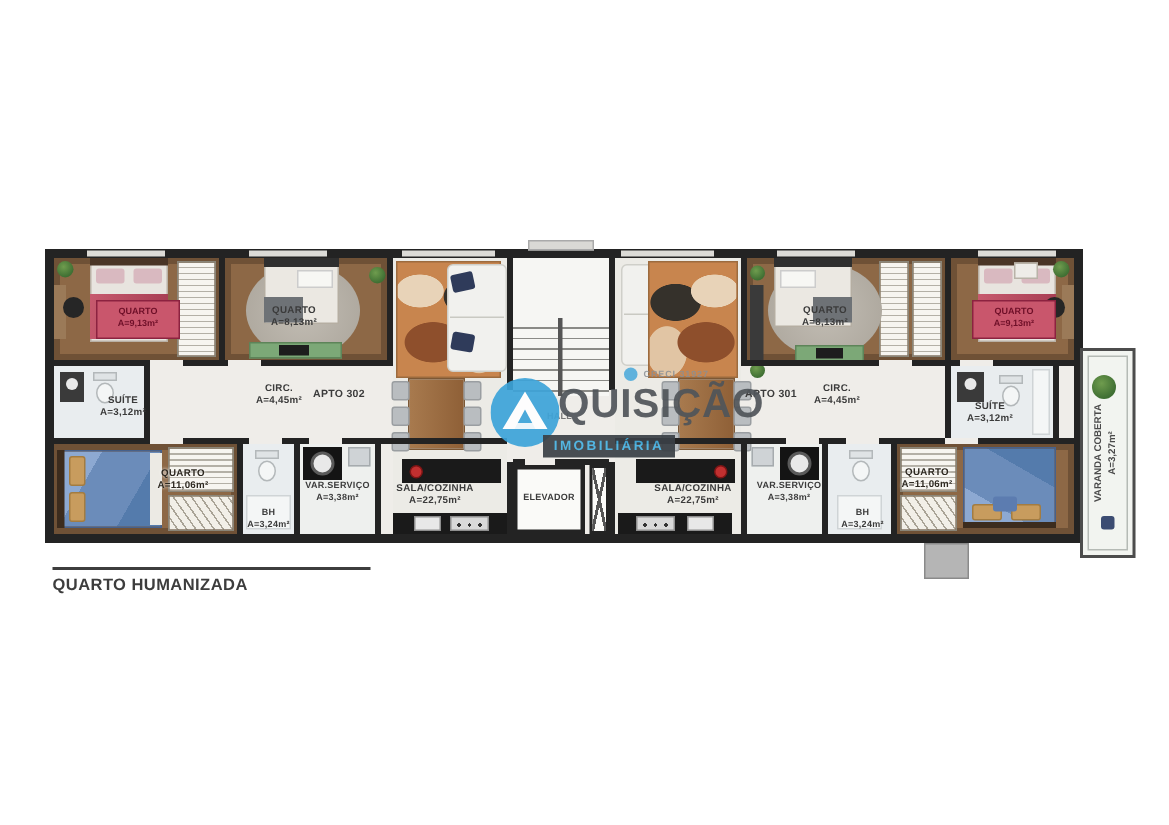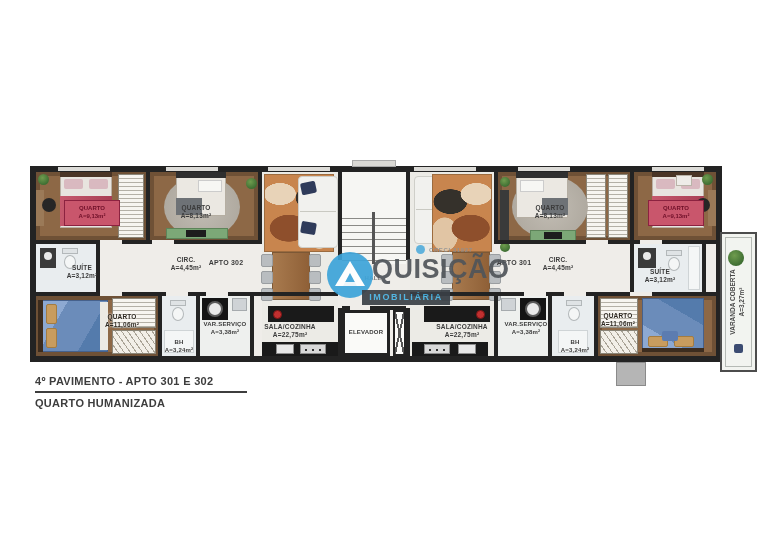--- a/index.html
+++ b/index.html
@@ -363,18 +363,17 @@
   </div>
   <div class="wm wm-banner" style="left:362px;top:290px;width:88px;height:15px;">
     <span>IMOBILIÁRIA</span>
   </div>
   <div class="a" style="left:416px;top:245px;width:9px;height:9px;border-radius:50%;background:#3da4d9;opacity:.8;z-index:60;"></div>
   <div class="creci" style="left:429px;top:247px;">
     <span>CRECI 31927</span>
   </div>
 
   <div class="a" style="left:35px;top:375px;">
-    <div class="title-line1">4º PAVIMENTO - APTO 301 E 302</div>
     <div class="title-rule"></div>
     <div class="title-line1">QUARTO HUMANIZADA</div>
   </div>
 
 </div>
 
 </body></html>

